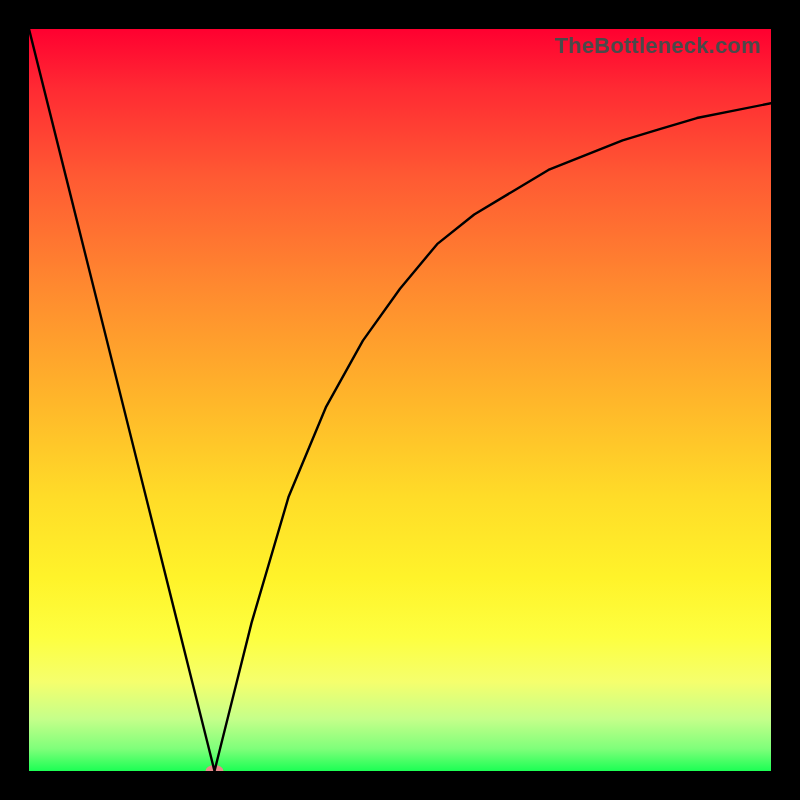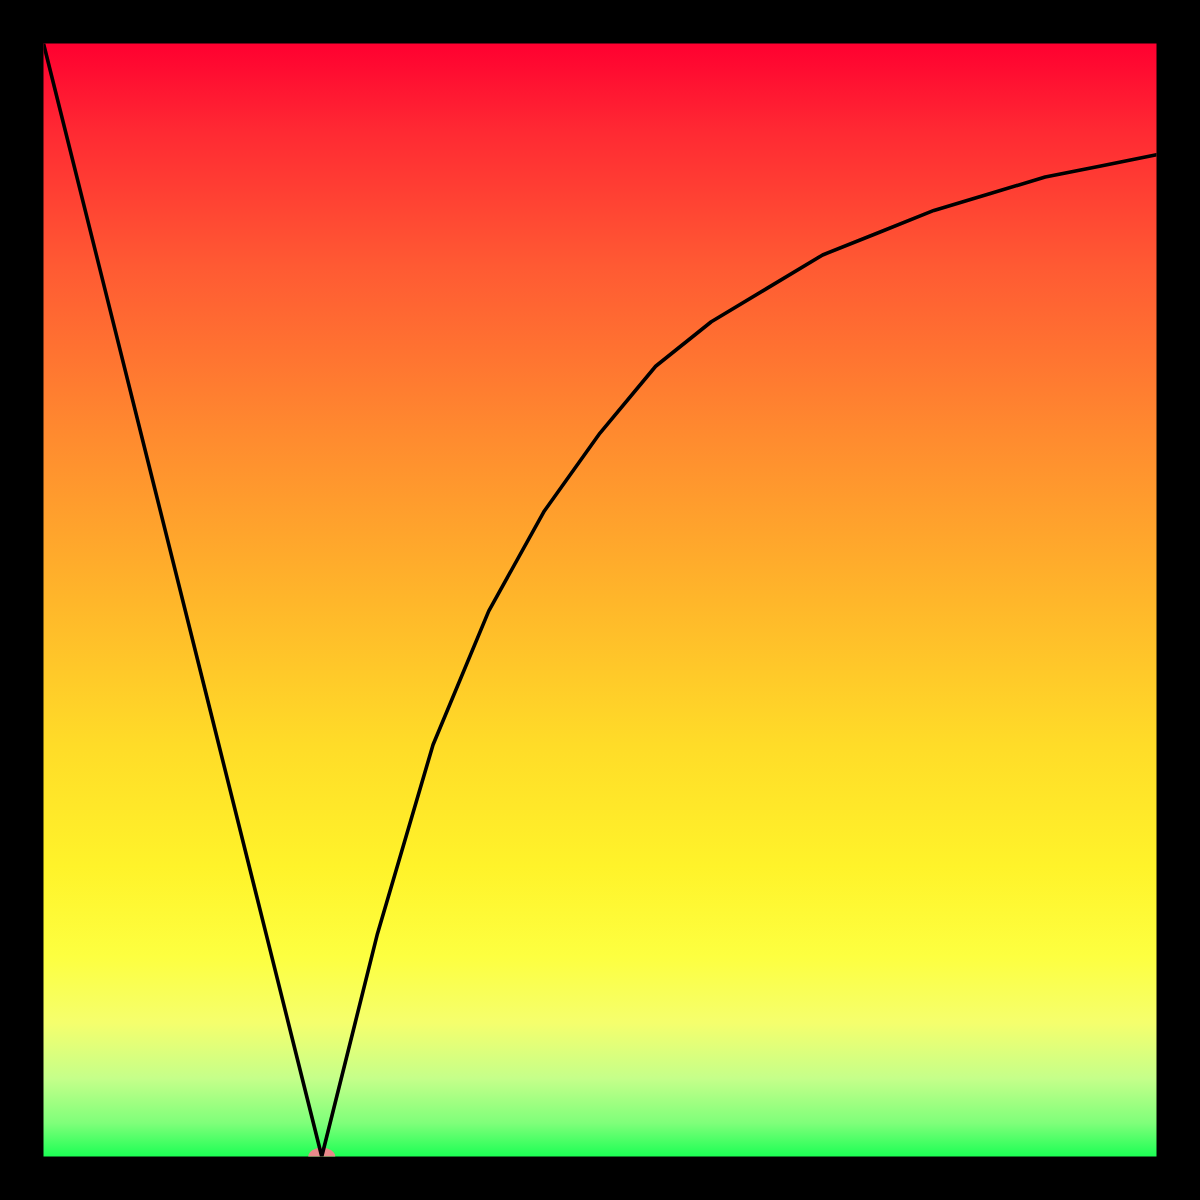--- a/index.html
+++ b/index.html
@@ -54,18 +54,19 @@
     top: 0;
     width: 742px;
     height: 742px;
   }
 </style>
 </head>
 <body>
 
 <div class="frame">
   <div class="plot">
+    <div class="watermark">TheBottleneck.com</div>
     <svg class="curve" viewBox="0 0 742 742" preserveAspectRatio="none">
       <ellipse id="marker" cx="185.50" cy="742.00" rx="9" ry="6" fill="#e88a8a"></ellipse>
       <path id="curvePath" d="M0.00 0.00 L37.10 148.40 L74.20 296.80 L111.30 445.20 L148.40 593.60 L163.24 652.96 L178.08 712.32 L185.50 742.00 L192.92 712.32 L207.76 652.96 L222.60 593.60 L259.70 467.46 L296.80 378.42 L333.90 311.64 L371.00 259.70 L408.10 215.18 L445.20 185.50 L482.30 163.24 L519.40 140.98 L556.50 126.14 L593.60 111.30 L630.70 100.17 L667.80 89.04 L704.90 81.62 L742.00 74.20" fill="none" stroke="#000" stroke-width="2.4" stroke-linejoin="round" stroke-linecap="round"></path>
     </svg>
   </div>
 </div>
 
 </body></html>

